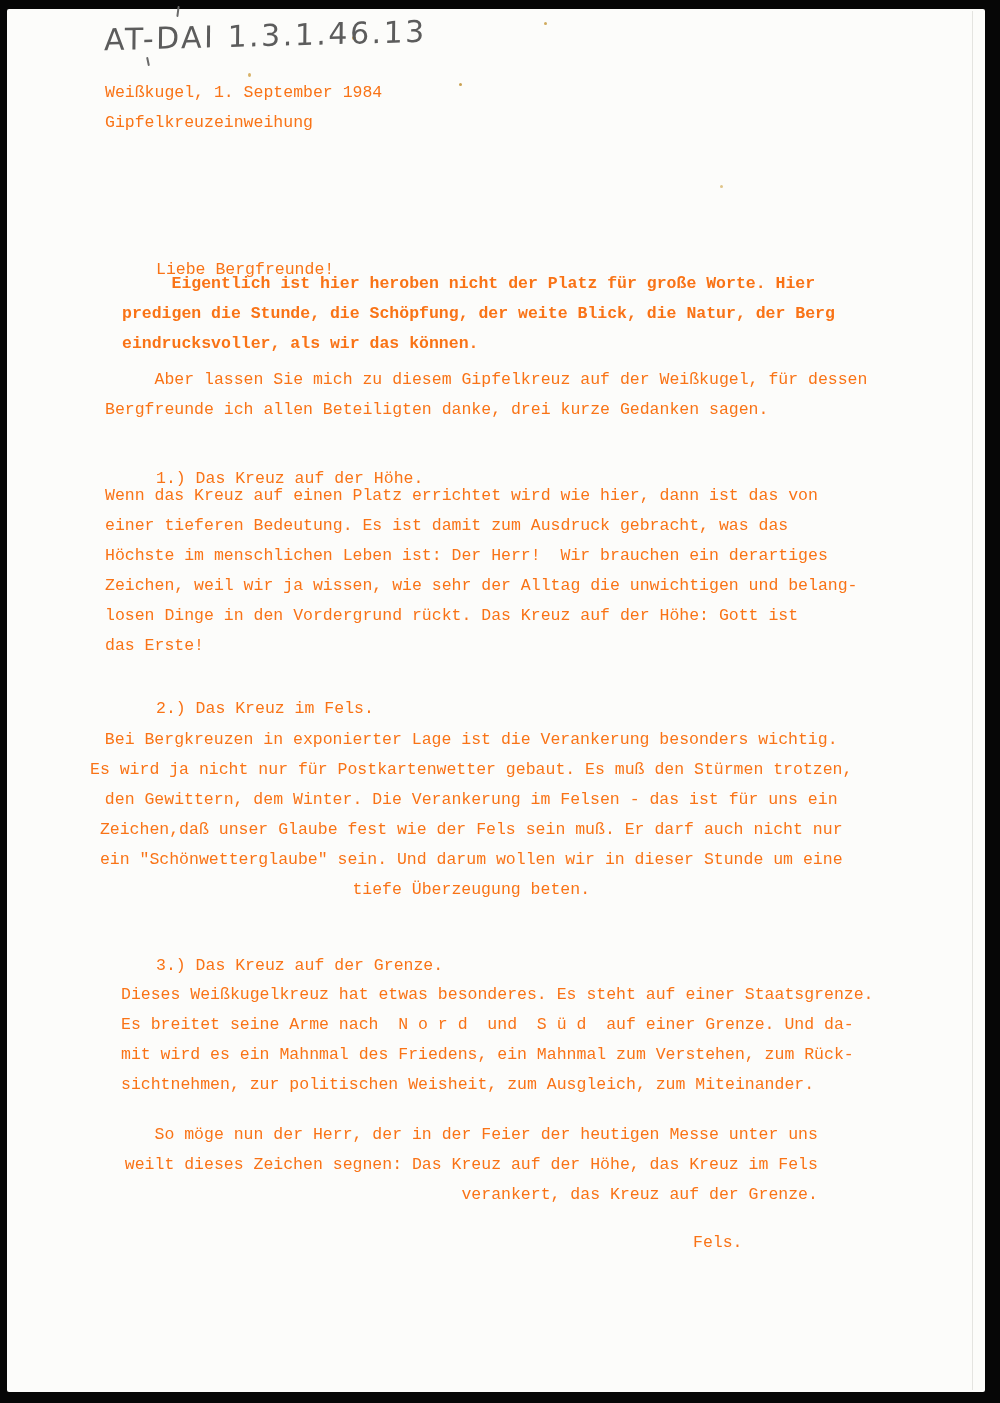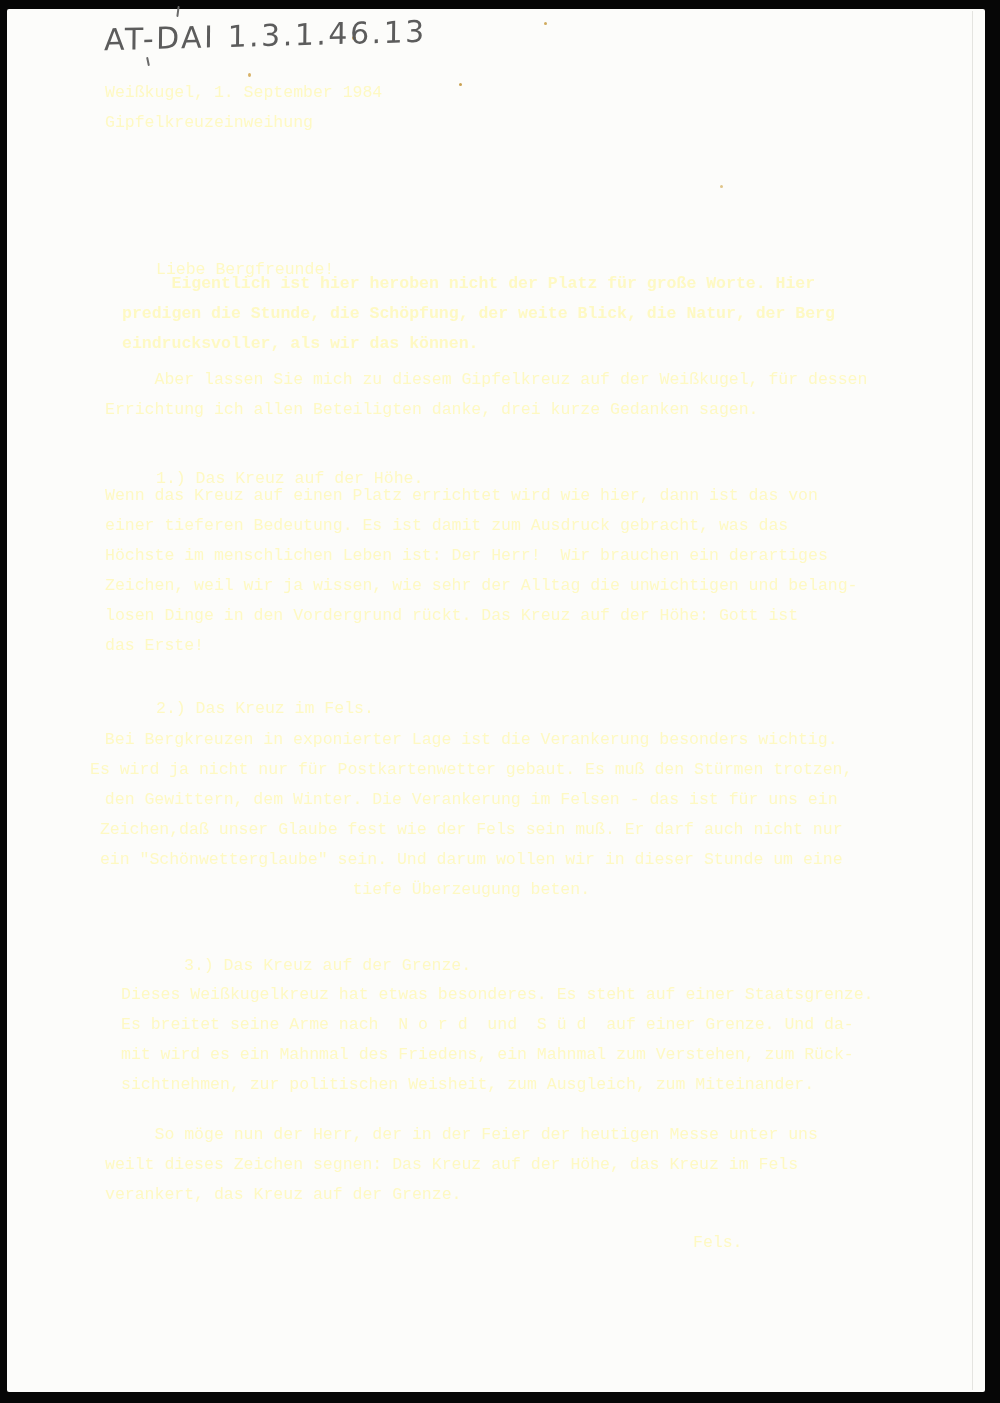--- a/index.html
+++ b/index.html
@@ -32,21 +32,21 @@
     bottom: 2px;
     width: 1px;
     background: #e4e4e0;
   }
   .tw {
     position: absolute;
     white-space: pre;
     font-family: "Liberation Mono", "DejaVu Sans Mono", monospace;
     font-size: 16.5px;
     line-height: 30px;
-    color: #fef9c3;
+    color: #f97316;
   }
   .hw {
     position: absolute;
     white-space: pre;
     font-family: "DejaVu Sans", sans-serif;
     font-size: 30px;
     letter-spacing: 2.5px;
     color: #5c5c5c;
     transform: rotate(-1.5deg) skewX(-2deg);
   }
@@ -89,46 +89,46 @@
 
   <div class="tw" style="left:105px; top:108px;">Gipfelkreuzeinweihung</div>
 
   <div class="tw" style="left:156px; top:211px;margin-top:44px;">Liebe Bergfreunde!</div>
 
   <div class="tw" style="left:122px; top:269px;font-weight:bold;">     Eigentlich ist hier heroben nicht der Platz für große Worte. Hier
 predigen die Stunde, die Schöpfung, der weite Blick, die Natur, der Berg
 eindrucksvoller, als wir das können.</div>
 
   <div class="tw" style="left:105px; top:365px;">     Aber lassen Sie mich zu diesem Gipfelkreuz auf der Weißkugel, für dessen
-Errichtung ich allen Beteiligten danke, drei kurze Gedanken sagen.</div>
+Bergfreunde ich allen Beteiligten danke, drei kurze Gedanken sagen.</div>
 
   <div class="tw" style="left:156px; top:451px;margin-top:13px;">1.) Das Kreuz auf der Höhe.</div>
 
   <div class="tw" style="left:105px; top:481px;">Wenn das Kreuz auf einen Platz errichtet wird wie hier, dann ist das von
 einer tieferen Bedeutung. Es ist damit zum Ausdruck gebracht, was das
 Höchste im menschlichen Leben ist: Der Herr!  Wir brauchen ein derartiges
 Zeichen, weil wir ja wissen, wie sehr der Alltag die unwichtigen und belang-
 losen Dinge in den Vordergrund rückt. Das Kreuz auf der Höhe: Gott ist
 das Erste!</div>
 
   <div class="tw" style="left:156px; top:694px;">2.) Das Kreuz im Fels.</div>
 
   <div class="tw" style="left:90px; top:725px;text-align:center;">Bei Bergkreuzen in exponierter Lage ist die Verankerung besonders wichtig.
 Es wird ja nicht nur für Postkartenwetter gebaut. Es muß den Stürmen trotzen,
 den Gewittern, dem Winter. Die Verankerung im Felsen - das ist für uns ein
 Zeichen,daß unser Glaube fest wie der Fels sein muß. Er darf auch nicht nur
 ein "Schönwetterglaube" sein. Und darum wollen wir in dieser Stunde um eine
 tiefe Überzeugung beten.</div>
 
-  <div class="tw" style="left:156px; top:951px;margin-left:28px;">3.) Das Kreuz auf der Grenze.</div>
+  <div class="tw" style="left:156px; top:951px;">3.) Das Kreuz auf der Grenze.</div>
 
   <div class="tw" style="left:105px; top:980px;margin-left:16px;">Dieses Weißkugelkreuz hat etwas besonderes. Es steht auf einer Staatsgrenze.
 Es breitet seine Arme nach  N o r d  und  S ü d  auf einer Grenze. Und da-
 mit wird es ein Mahnmal des Friedens, ein Mahnmal zum Verstehen, zum Rück-
 sichtnehmen, zur politischen Weisheit, zum Ausgleich, zum Miteinander.</div>
 
-  <div class="tw" style="left:105px; top:1120px;">     So möge nun der Herr, der in der Feier der heutigen Messe unter uns
+  <div class="tw" style="left:105px; top:1120px;text-align:right;">     So möge nun der Herr, der in der Feier der heutigen Messe unter uns
 weilt dieses Zeichen segnen: Das Kreuz auf der Höhe, das Kreuz im Fels
 verankert, das Kreuz auf der Grenze.</div>
 
   <div class="tw" style="left:693px; top:1228px;">Fels.</div>
 
 </div>
 
 </body></html>

